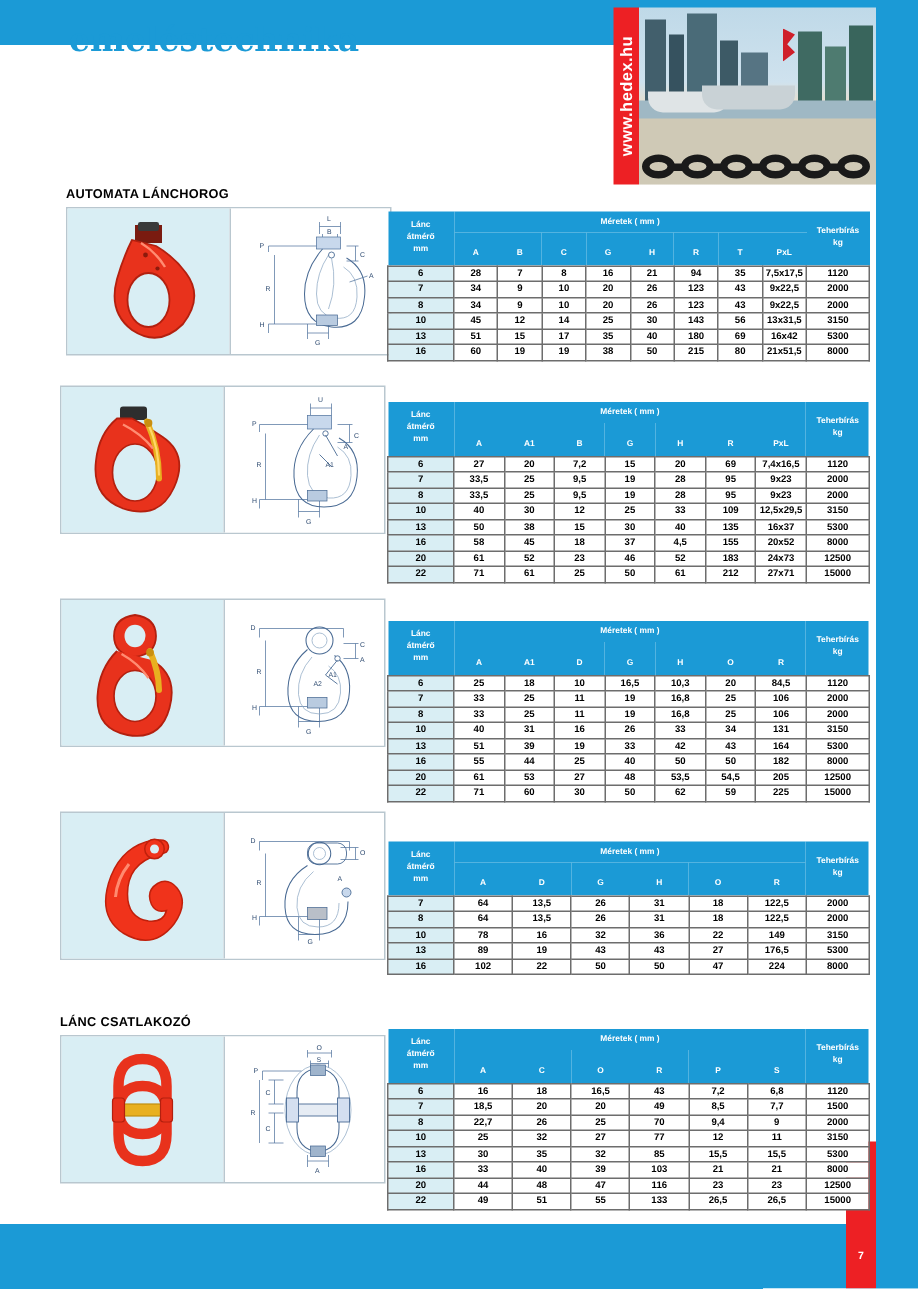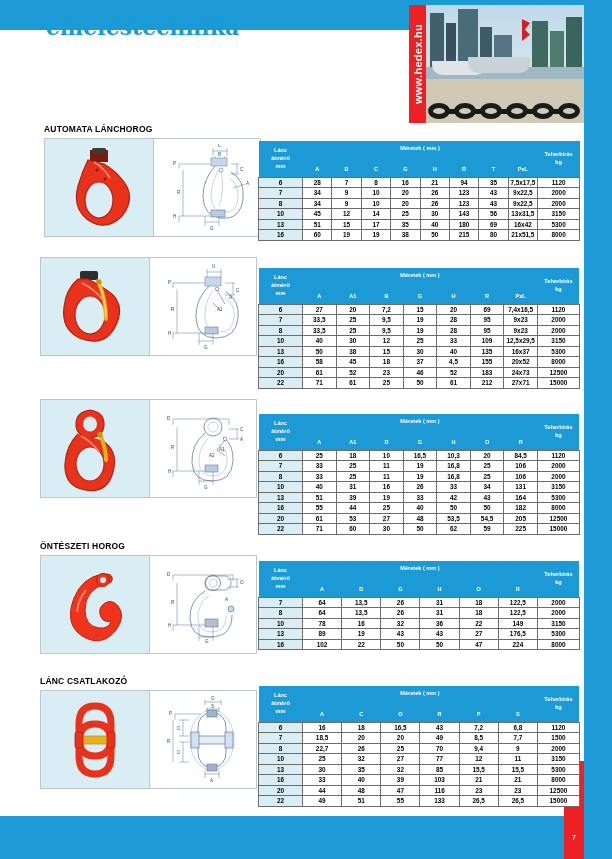--- a/index.html
+++ b/index.html
@@ -706,21 +706,20 @@
             <td>62</td>
             <td>59</td>
             <td>225</td>
             <td>15000</td>
           </tr>
         </tbody>
       </table>
     </div>
 
   <div class="section" style="left:40px; top:541px;">
-    <div class="sec-title">ÖNTÉSZETI HOROG</div>
     <div class="panel">
       <div class="panel-photo">
         <svg width="78" height="78" viewBox="0 0 78 78">
           <path d="M46 8 q-20 4 -28 24 q-10 26 8 38 q20 12 34 -6 q10 -14 2 -24 q-6 -7 -13 -3
                    q-8 5 -4 14 q3 6 10 4 q-2 8 -12 7 q-14 -2 -14 -18 q0 -20 20 -26 q4 -1 6 -2
                    q2 -2 1 -5 q-1 -3 -5 -3 z" fill="#f0331b" stroke="#c0200c" stroke-width="1"></path>
           <circle cx="47" cy="14" r="6.5" fill="#f0331b" stroke="#c0200c" stroke-width="1"></circle>
           <circle cx="47" cy="14" r="3" fill="#d9eef4"></circle>
           <path d="M30 24 q-8 10 -9 22" stroke="#ff8a70" stroke-width="2" fill="none"></path>
         </svg>

